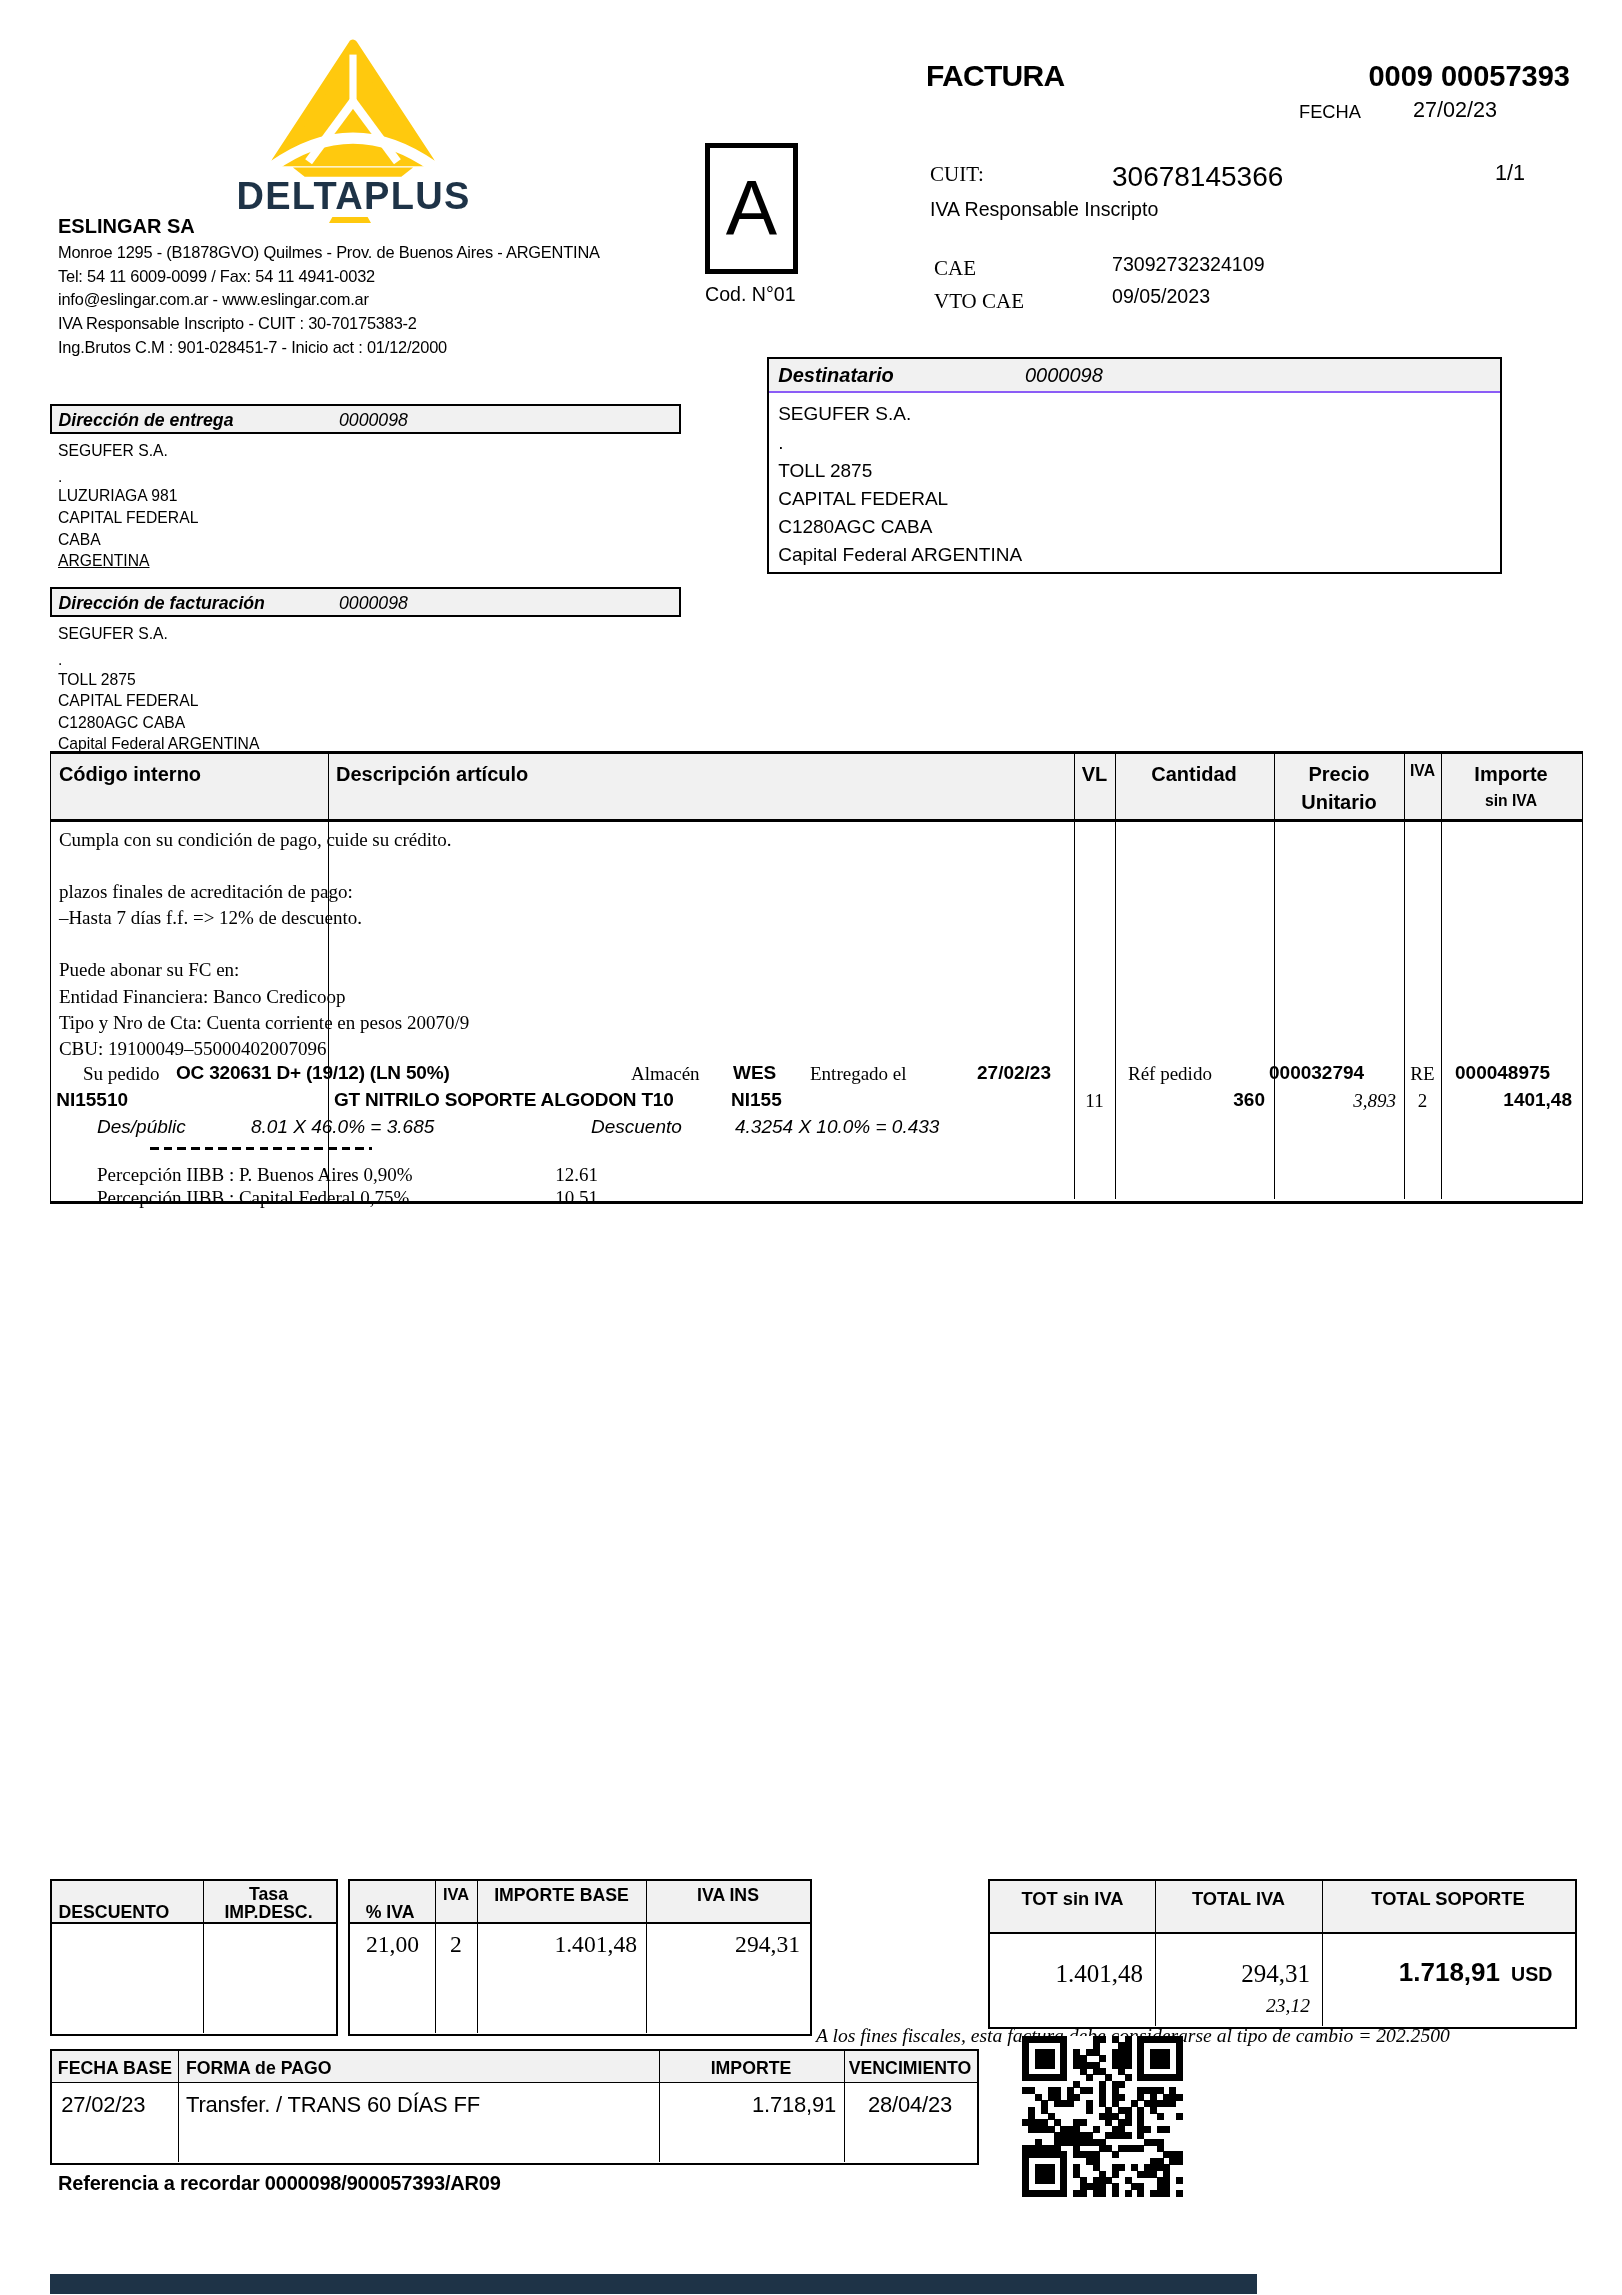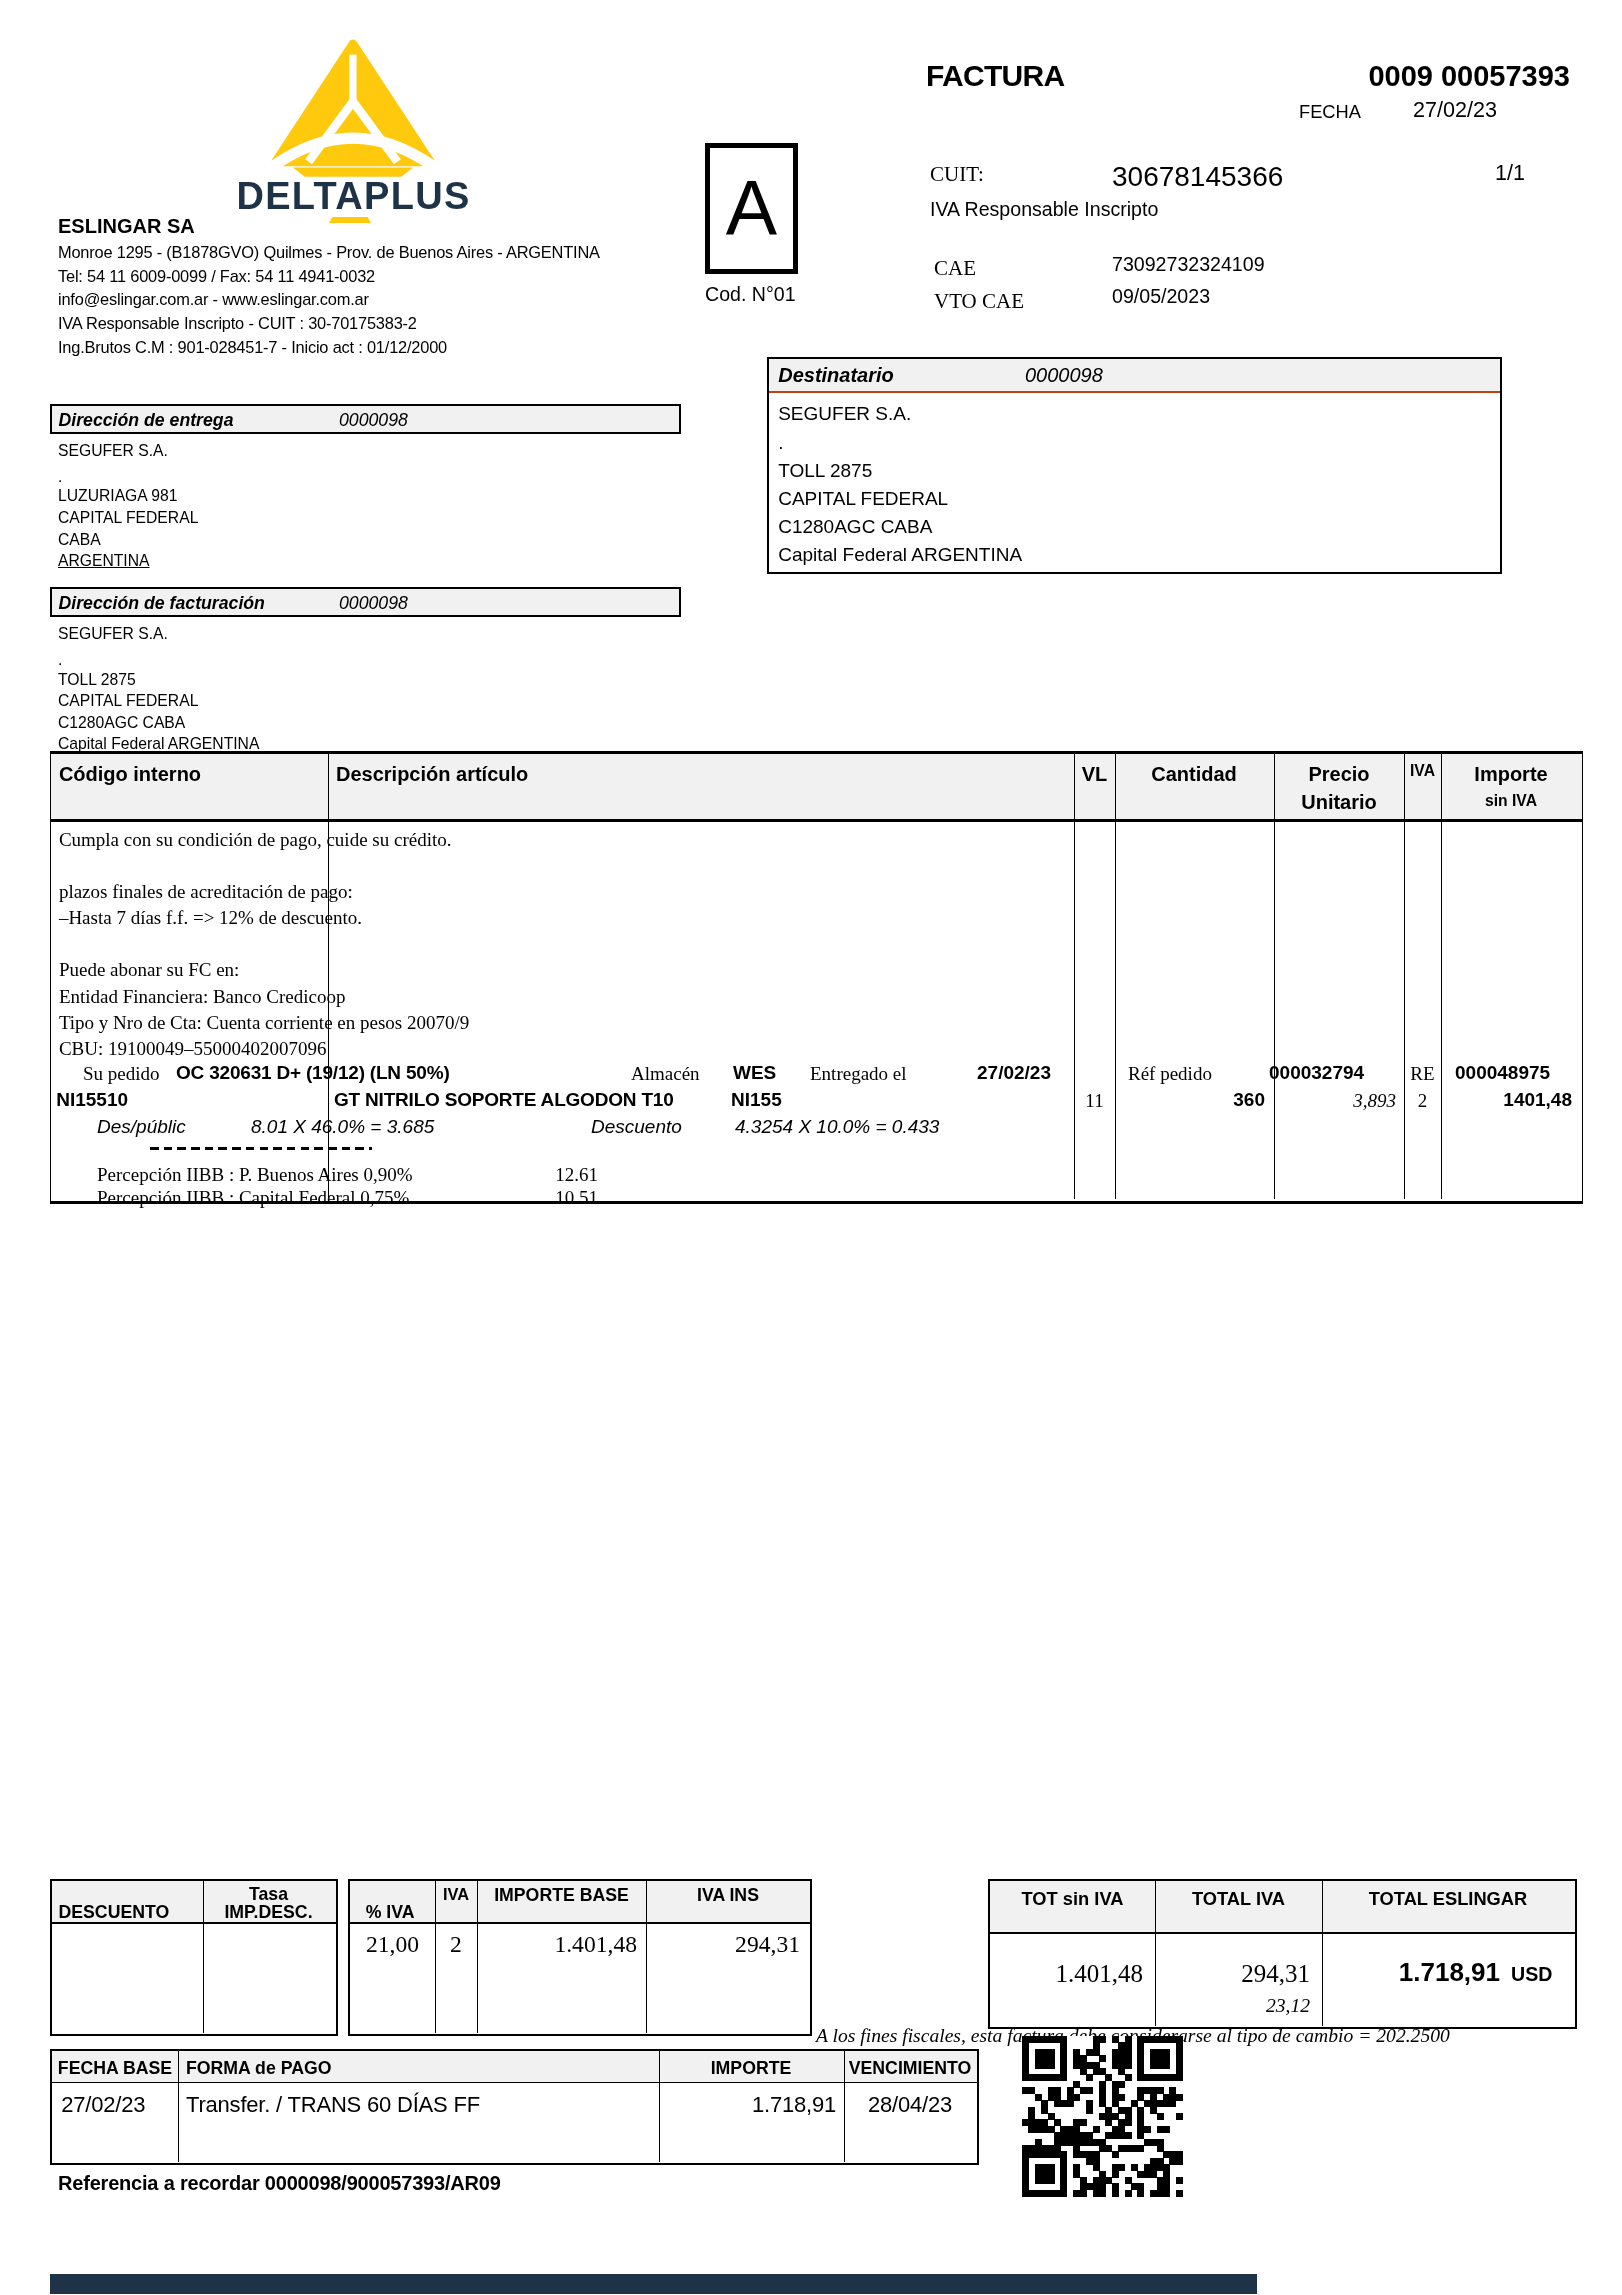--- a/index.html
+++ b/index.html
@@ -62,21 +62,21 @@
   <div class="abs serif" style="left:930px;top:162px;font-size:21px;">CUIT:</div>
   <div class="abs" style="left:1112px;top:161px;font-size:28px;">30678145366</div>
   <div class="abs" style="left:1495px;top:161px;font-size:21.6px;">1/1</div>
   <div class="abs" style="left:930px;top:198px;font-size:19.6px;">IVA Responsable Inscripto</div>
   <div class="abs serif" style="left:934px;top:256px;font-size:21px;">CAE</div>
   <div class="abs" style="left:1112px;top:253px;font-size:19.6px;">73092732324109</div>
   <div class="abs serif" style="left:934px;top:289px;font-size:21px;">VTO CAE</div>
   <div class="abs" style="left:1112px;top:285px;font-size:19.6px;">09/05/2023</div>
 
   <div class="abs" style="left:767px;top:357px;width:735px;height:217px;border:2px solid #000;box-sizing:border-box;">
-    <div style="position:absolute;left:0;top:0;width:100%;height:34px;background:#f1f1f1;border-bottom:2px solid #c2410c;box-sizing:border-box;">
+    <div style="position:absolute;left:0;top:0;width:100%;height:34px;background:#f1f1f1;border-bottom:2px solid #8b5cf6;box-sizing:border-box;">
       <span class="abs b i" style="left:9.2px;top:5.2px;font-size:20px;">Destinatario</span>
       <span class="abs i" style="left:256px;top:5.2px;font-size:20px;">0000098</span>
     </div>
     <div class="abs" style="left:9.2px;top:44px;font-size:19px;">SEGUFER S.A.</div>
     <div class="abs" style="left:9.2px;top:73px;font-size:19px;">.</div>
     <div class="abs" style="left:9.2px;top:101px;font-size:19px;">TOLL 2875</div>
     <div class="abs" style="left:9.2px;top:129px;font-size:19px;">CAPITAL FEDERAL</div>
     <div class="abs" style="left:9.2px;top:157px;font-size:19px;">C1280AGC CABA</div>
     <div class="abs" style="left:9.2px;top:185px;font-size:19px;">Capital Federal ARGENTINA</div>
   </div>
@@ -187,21 +187,21 @@
     <span class="abs serif cell-r" style="left:127px;top:50px;width:160px;font-size:23.6px;">1.401,48</span>
     <span class="abs serif cell-r" style="left:296px;top:50px;width:154px;font-size:23.6px;">294,31</span>
   </div>
 
   <div class="boxed" style="left:988px;top:1879px;width:589px;height:150px;">
     <div style="position:absolute;left:0;top:0;width:100%;height:51px;background:#f1f1f1;border-bottom:2.6px solid #000;box-sizing:content-box;"></div>
     <div class="vline" style="left:165px;top:0;height:145px;"></div>
     <div class="vline" style="left:332px;top:0;height:145px;"></div>
     <span class="abs b cell-c" style="left:0;top:6.5px;width:165px;font-size:18.3px;">TOT sin IVA</span>
     <span class="abs b cell-c" style="left:165px;top:6.5px;width:167px;font-size:18.3px;">TOTAL IVA</span>
-    <span class="abs b cell-c" style="left:332px;top:6.5px;width:252px;font-size:18.3px;">TOTAL ESLINGAR</span>
+    <span class="abs b cell-c" style="left:332px;top:6.5px;width:252px;font-size:18.3px;">TOTAL SOPORTE</span>
     <span class="abs serif cell-r" style="left:0;top:79px;width:153px;font-size:25px;">1.401,48</span>
     <span class="abs serif cell-r" style="left:165px;top:79px;width:155px;font-size:25px;">294,31</span>
     <span class="abs serif i cell-r" style="left:165px;top:114px;width:155px;font-size:19.6px;">23,12</span>
     <span class="abs b cell-r" style="left:332px;top:77px;width:178px;font-size:26px;">1.718,91</span>
     <span class="abs b" style="left:521px;top:82px;font-size:19.6px;">USD</span>
   </div>
 
   <div class="abs serif i" style="left:816px;top:2025px;font-size:19.6px;">A los fines fiscales, esta factura debe considerarse al tipo de cambio = 202.2500</div>
 
   <div class="boxed" style="left:50px;top:2049px;width:929px;height:116px;">

